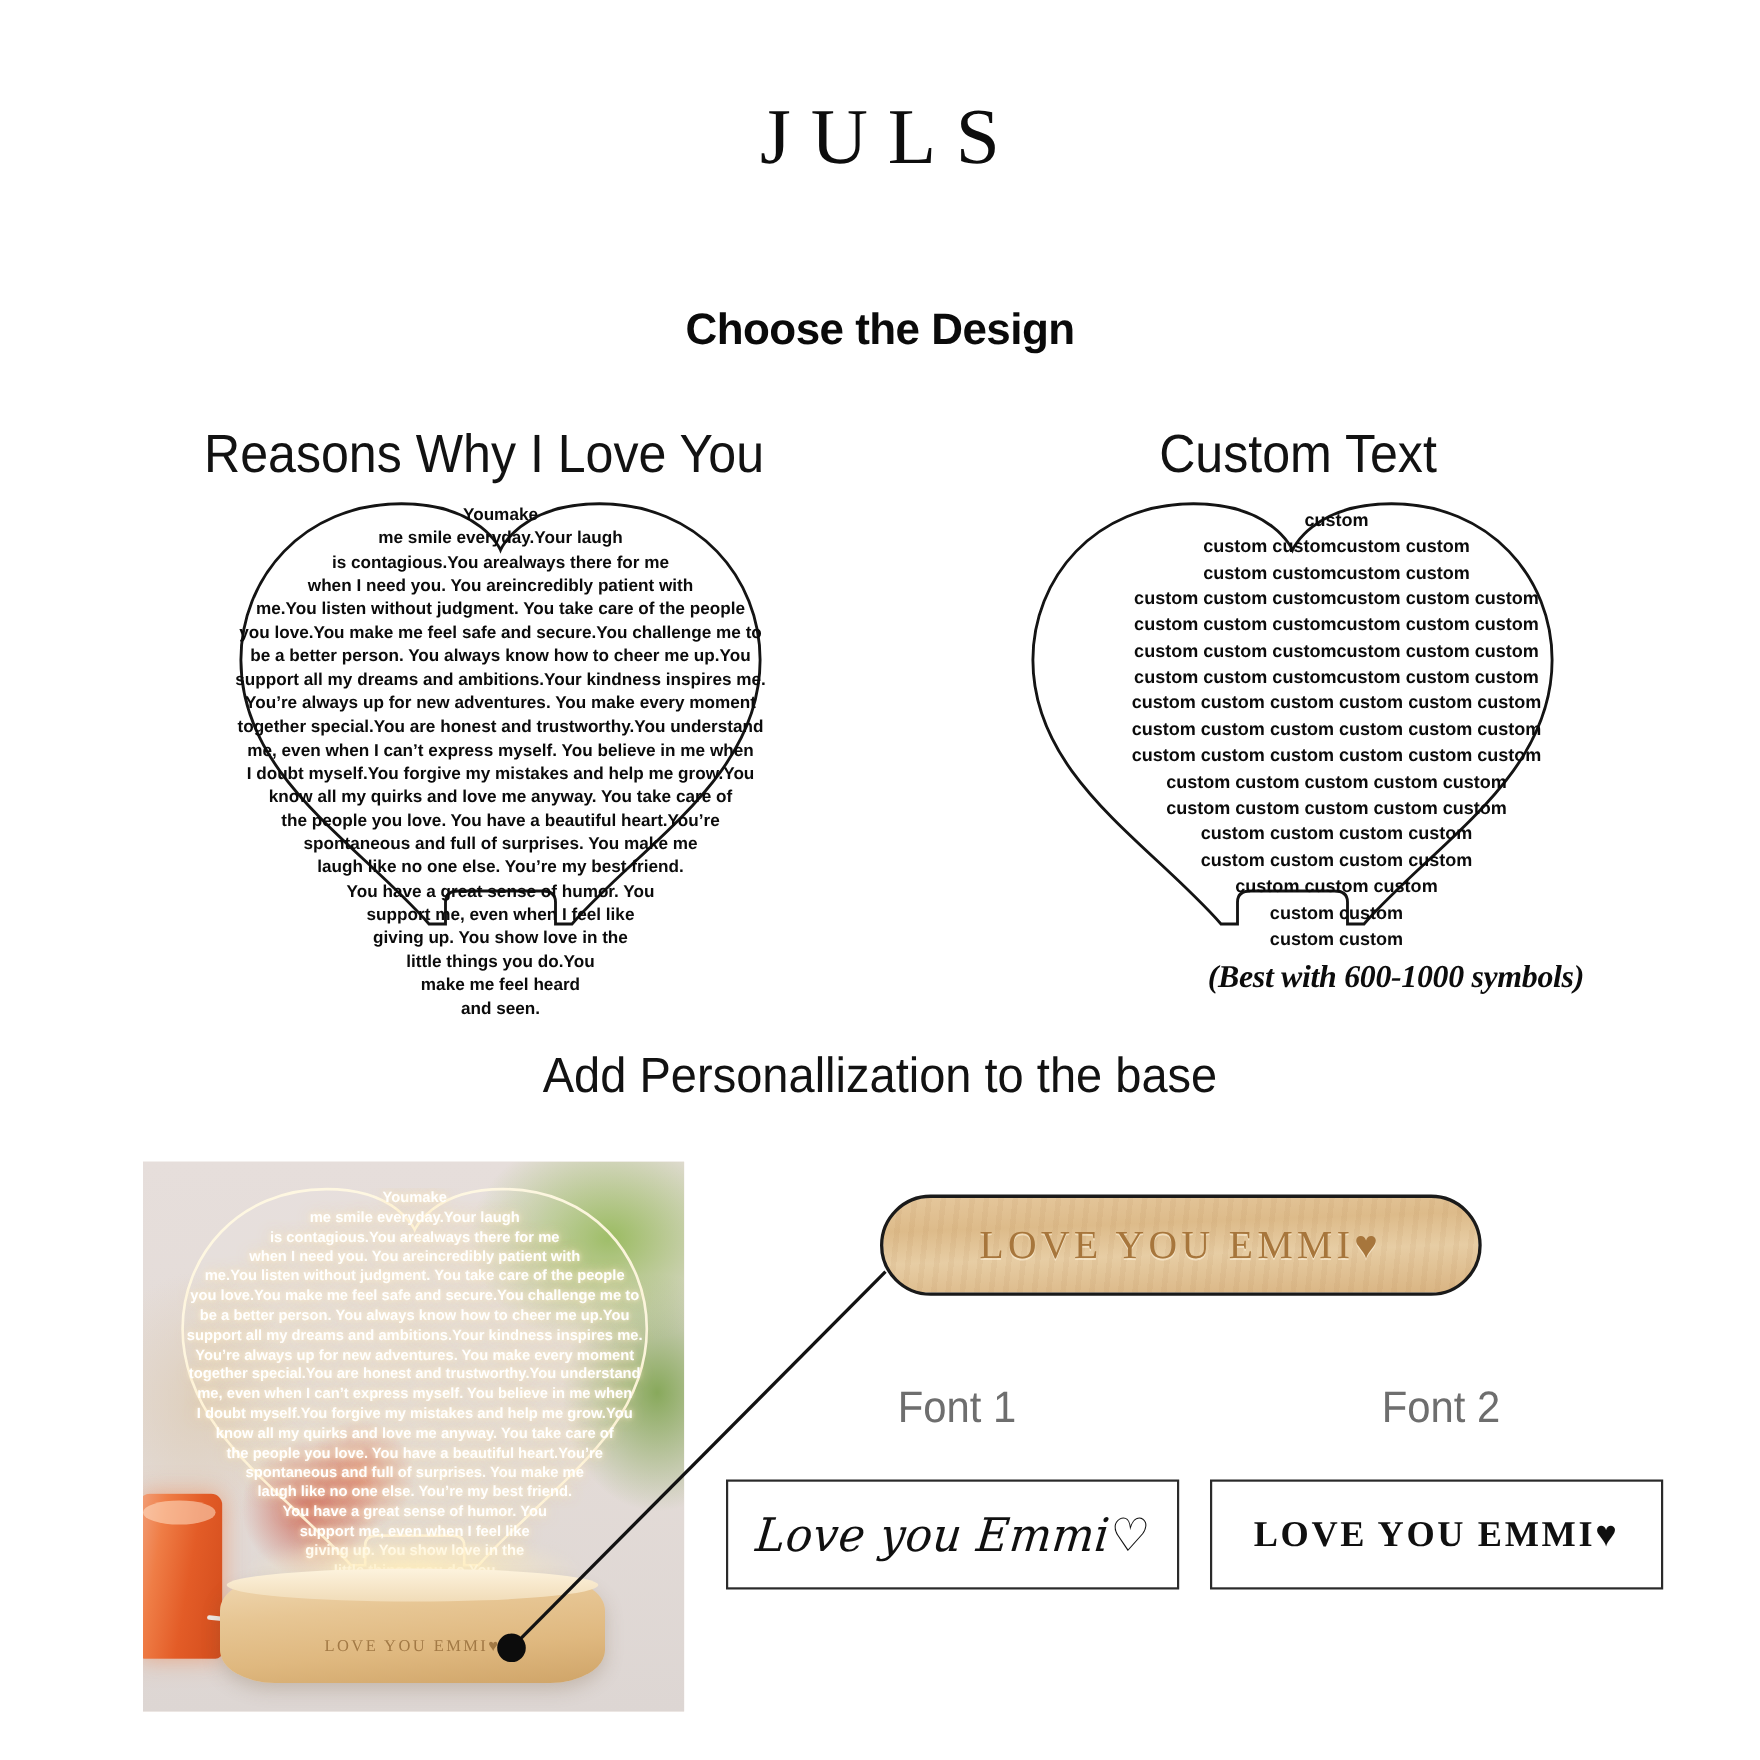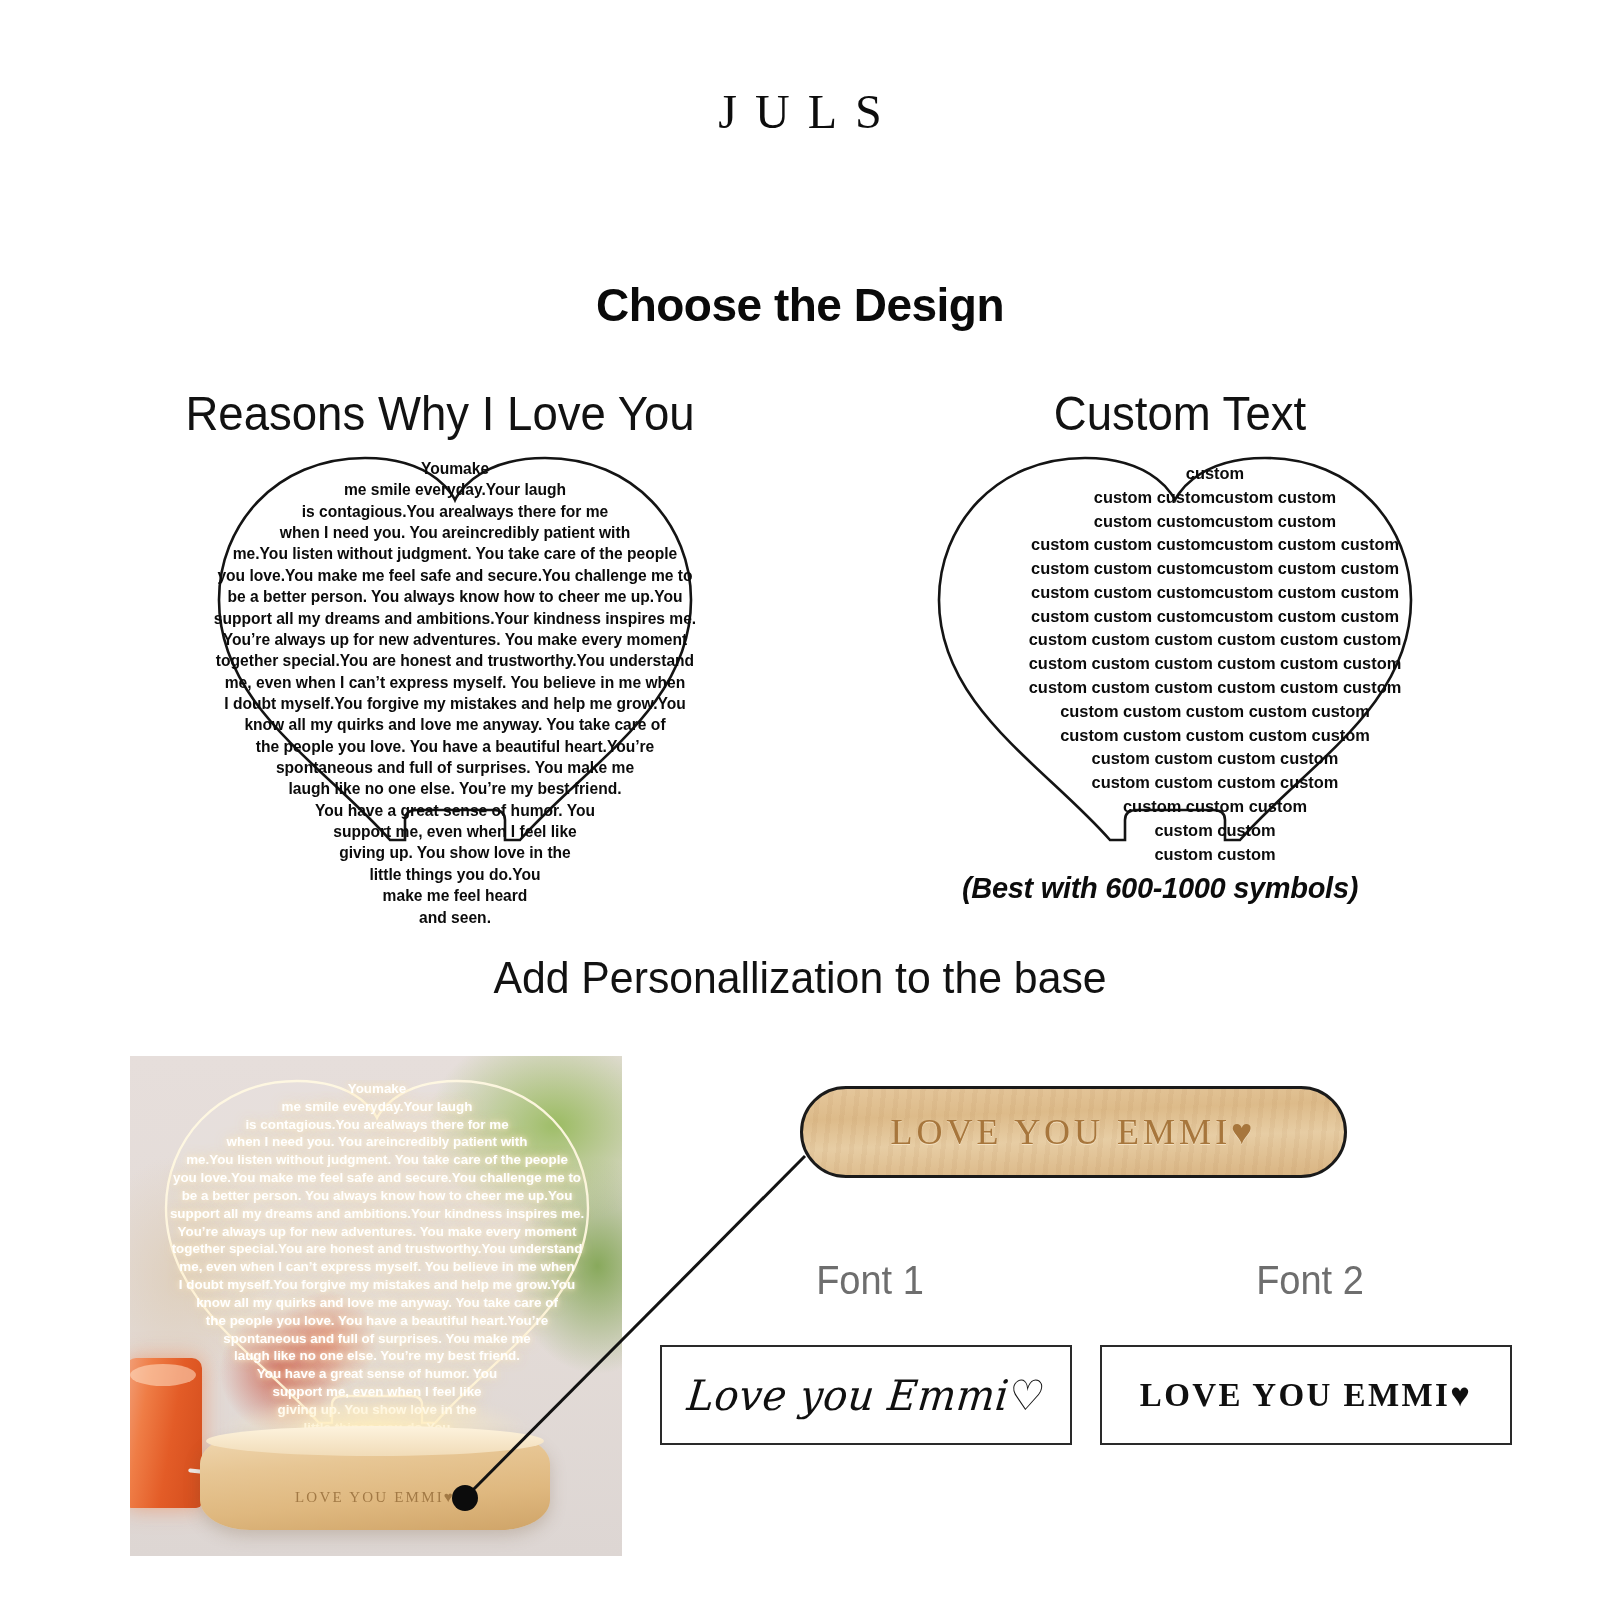--- a/index.html
+++ b/index.html
@@ -7,51 +7,52 @@
     width:1600px;height:1600px;background:#ffffff;
     font-family:"Liberation Sans", sans-serif;
     color:#111111;overflow:hidden;position:relative;
   }
   .page{position:relative;width:1600px;height:1600px;}
 
   
   .brand{position:absolute;left:0;top:88px;width:1600px;text-align:center;}
   .brand-name{
     font-family:"Liberation Serif", serif;
-    font-size:48px;letter-spacing:18px;font-weight:400;color:#0d0d0d;
+    font-size:72px;letter-spacing:18px;font-weight:400;color:#0d0d0d;
     line-height:1;padding-left:18px;
   }
   .brand-sub{
     margin-top:20px;font-size:15px;letter-spacing:9px;color:#141414;
     font-weight:400;padding-left:9px;
   }
 
   
   .h-choose{
     position:absolute;left:0;top:278px;width:1600px;text-align:center;
-    font-size:46px;font-weight:700;letter-spacing:-0.5px;color:#0a0a0a;
+    font-size:40px;font-weight:700;letter-spacing:-0.5px;color:#0a0a0a;
   }
   .h-col{
     position:absolute;top:385px;font-size:49px;font-weight:400;
     color:#121212;letter-spacing:0px;white-space:nowrap;
     transform:scaleX(.93);transform-origin:center;
   }
   .h-col.left{left:120px;width:640px;text-align:center;}
   .h-col.right{left:920px;width:520px;text-align:center;}
 
   .h-personalize{
     position:absolute;left:0;top:952px;width:1600px;text-align:center;
     font-size:45px;font-weight:400;color:#121212;
     transform:scaleX(.95);transform-origin:center;
   }
 
   .note-symbols{
-    position:absolute;left:880px;top:872px;width:560px;text-align:center;
+    position:absolute;left:880px;top:872px;width:560px;text-align:right;
     font-size:29px;font-weight:700;font-style:italic;color:#0c0c0c;
     letter-spacing:-0.3px;
+    font-family:Liberation Serif, serif;
   }
 
   
   .heart-wrap{position:absolute;}
   .heart-wrap.left{left:205px;top:448px;width:500px;height:420px;}
   .heart-wrap.right{left:925px;top:448px;width:500px;height:420px;}
   .heart-wrap svg{position:absolute;left:0;top:0;width:100%;height:100%;}
 
   .heart-text{
     position:absolute;left:0;top:0;width:100%;height:100%;

